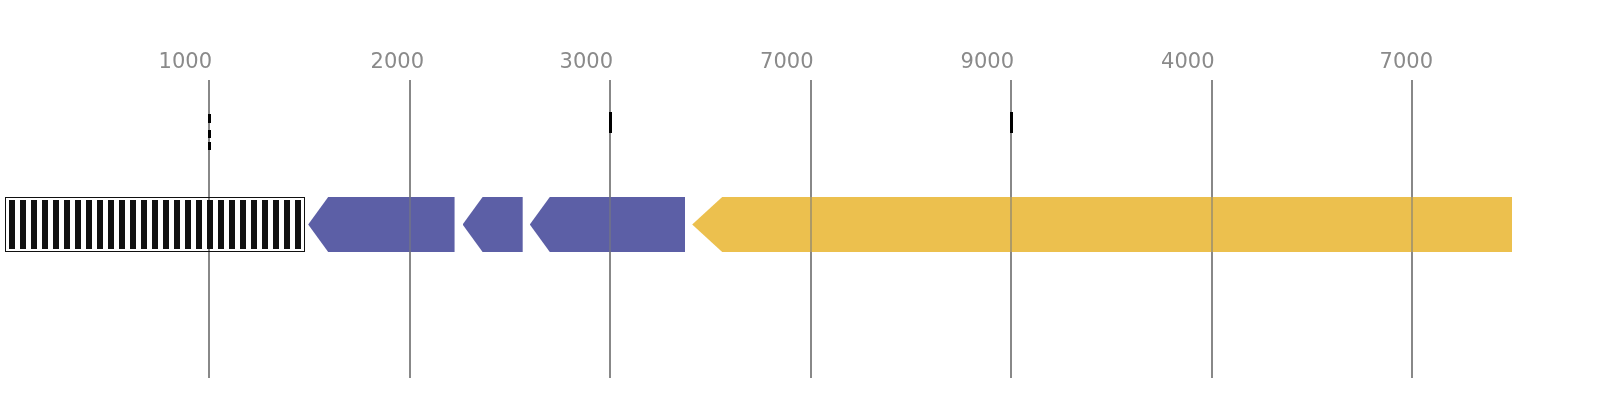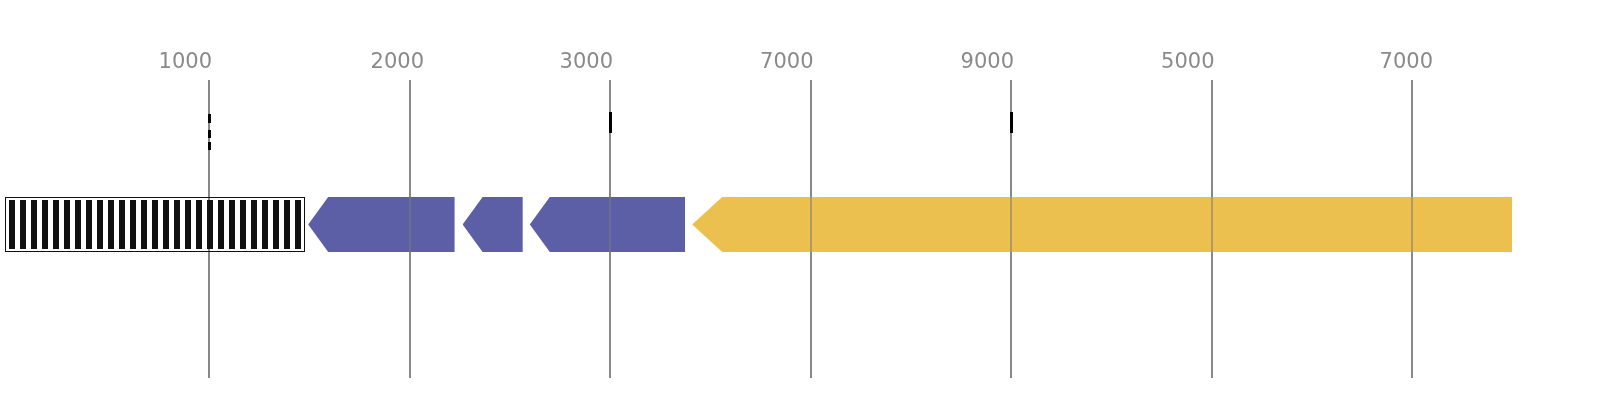--- a/index.html
+++ b/index.html
@@ -52,21 +52,21 @@
     <div class="ticklabel" style="left: 142px;">1000</div>
     <div class="gridline" style="left: 408.5px;"></div>
     <div class="ticklabel" style="left: 354px;">2000</div>
     <div class="gridline" style="left: 609px;"></div>
     <div class="ticklabel" style="left: 543px;">3000</div>
     <div class="gridline" style="left: 809.5px;"></div>
     <div class="ticklabel" style="left: 743.5px;">7000</div>
     <div class="gridline" style="left: 1010px;"></div>
     <div class="ticklabel" style="left: 944px;">9000</div>
     <div class="gridline" style="left: 1210.5px;"></div>
-    <div class="ticklabel" style="left: 1144.5px;">5000</div>
+    <div class="ticklabel" style="left: 1144.5px;">4000</div>
     <div class="gridline" style="left: 1411px;"></div>
     <div class="ticklabel" style="left: 1363px;">7000</div>
     <div class="feature hatchbox" style="left: 4.5px; width: 300.8px;"></div>
     <div class="feature" style="left: 308.2px; width: 146.4px; background: rgb(92, 95, 166); clip-path: polygon(0px 50%, 20px 0px, 100% 0px, 100% 100%, 20px 100%);"></div>
     <div class="feature" style="left: 462.6px; width: 60.1px; background: rgb(92, 95, 166); clip-path: polygon(0px 50%, 20px 0px, 100% 0px, 100% 100%, 20px 100%);"></div>
     <div class="feature" style="left: 529.8px; width: 155.4px; background: rgb(92, 95, 166); clip-path: polygon(0px 50%, 20px 0px, 100% 0px, 100% 100%, 20px 100%);"></div>
     <div class="feature" style="left: 692.2px; width: 820px; background: rgb(236, 192, 78); clip-path: polygon(0px 50%, 30px 0px, 100% 0px, 100% 100%, 30px 100%);"></div>
     <div class="grid-overlay" style="left: 408.5px;"></div>
     <div class="grid-overlay" style="left: 609px;"></div>
     <div class="grid-overlay" style="left: 809.5px;"></div>

